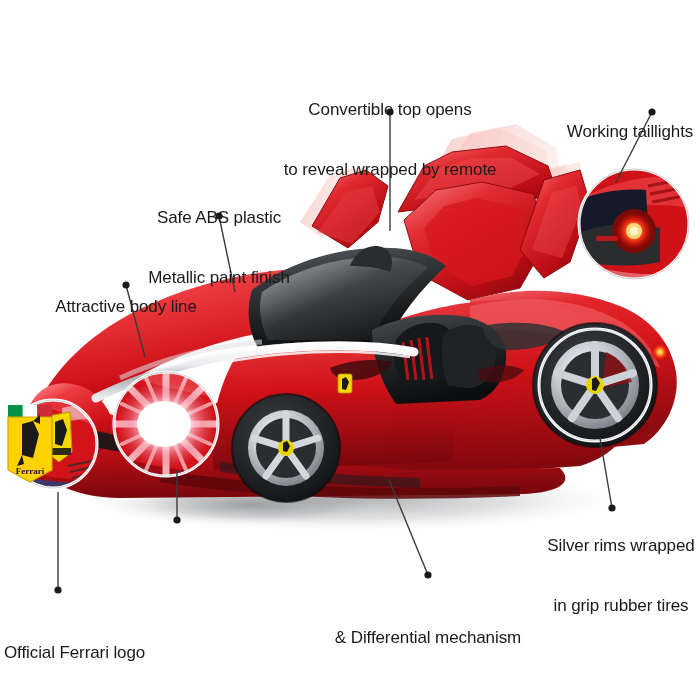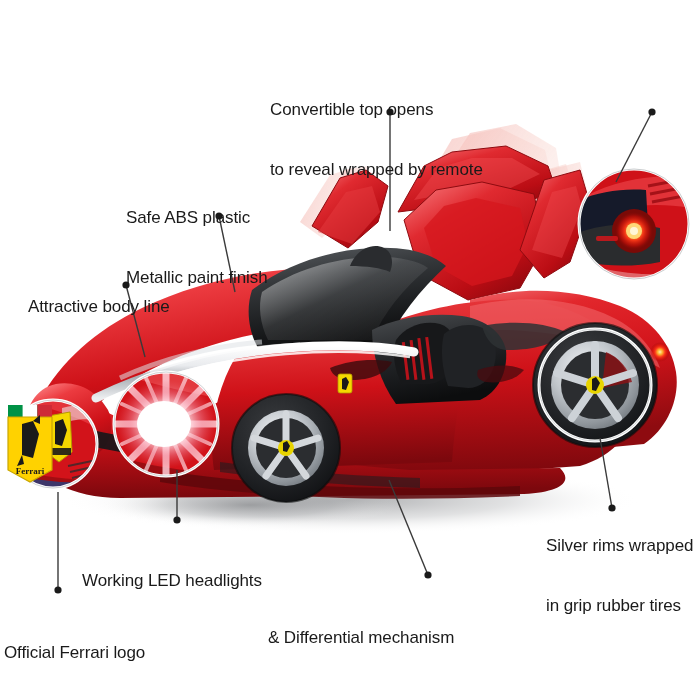--- a/index.html
+++ b/index.html
@@ -17,21 +17,21 @@
   }
   
   .label{
     position:absolute;
     color:#1a1a1a;
     font-size:17px;
     line-height:20px;
     white-space:pre;
     letter-spacing:-0.1px;
   }
-  .label.c{}
+  .label.c{text-align:center;}
   .label.l{text-align:left;}
   
   #overlay{
     position:absolute;
     left:0;top:0;
     width:700px;height:700px;
     pointer-events:none;
   }
   
   #car{
@@ -432,40 +432,40 @@
       <circle cx="177" cy="520" r="3.6"></circle>
       <circle cx="58" cy="590" r="3.6"></circle>
     </g>
   </svg>
 
   <div class="label c" style="left:270px;top:60px;width:240px;">
     <div>Convertible top opens</div>
     <div>to reveal wrapped by remote</div>
   </div>
 
+  <div class="label c" style="left:560px;top:82px;width:140px;">
+    <div>Working taillights</div>
+  </div>
 
   <div class="label c" style="left:28px;top:257px;width:196px;">
     <div>Attractive body line</div>
   </div>
 
   <div class="label c" style="left:126px;top:168px;width:186px;">
     <div>Safe ABS plastic</div>
     <div>Metallic paint finish</div>
   </div>
 
   <div class="label c" style="left:546px;top:496px;width:150px;">
     <div>Silver rims wrapped</div>
     <div>in grip rubber tires</div>
   </div>
 
   <div class="label c" style="left:268px;top:588px;width:320px;">
     <div>&amp; Differential mechanism</div>
   </div>
 
-  <div class="label c" style="left:82px;top:531px;width:192px;">
-    <div>Working LED headlights</div>
-  </div>
 
   <div class="label l" style="left:4px;top:603px;width:210px;">
     <div>Official Ferrari logo</div>
   </div>
 
 </div>
 
 </body></html>

